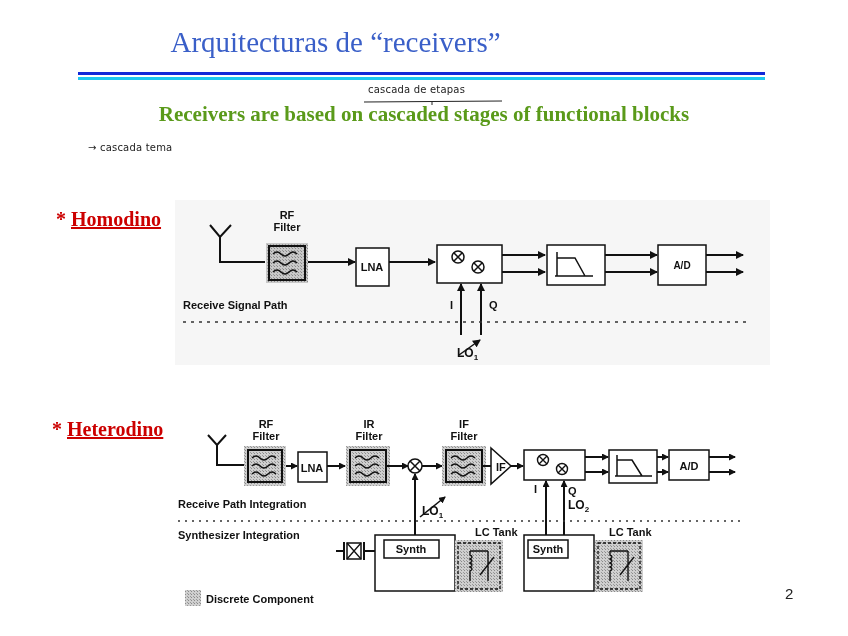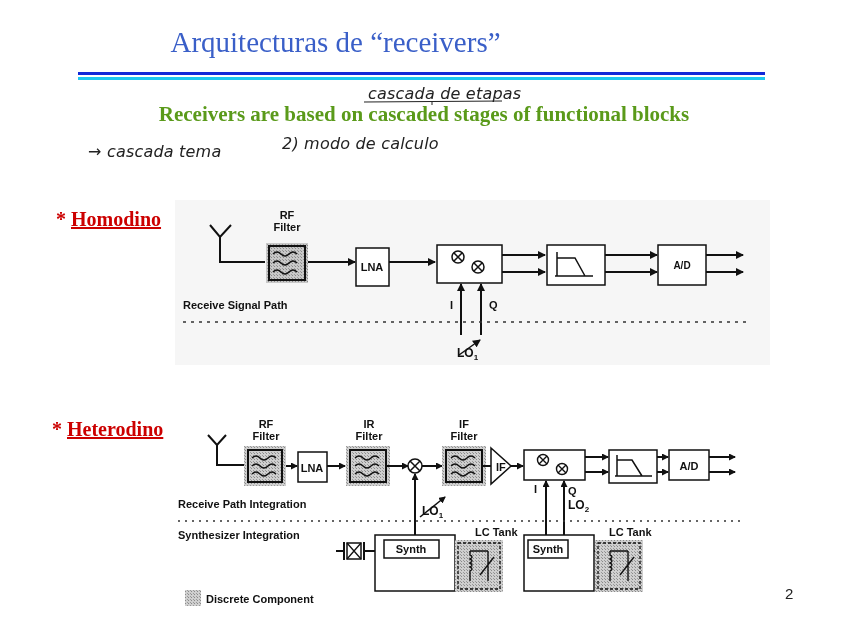--- a/index.html
+++ b/index.html
@@ -6,22 +6,22 @@
     body { width: 848px; height: 636px; position: relative; overflow: hidden;
            font-family: "Liberation Serif", serif; }
     .abs { position: absolute; }
     #title { left: 0; width: 671px; top: 26px; text-align: center; color: #3a5fc8;
              font-size: 29px; font-family: "Liberation Serif", serif; }
     #rule-dark { left: 78px; top: 72px; width: 687px; height: 3px; background: #1228d8; }
     #rule-light { left: 78px; top: 77px; width: 687px; height: 3px; background: #1ec8f0; }
     #subtitle { left: 0; width: 848px; top: 102px; text-align: center; color: #5a9a1a;
                 font-size: 21px; font-weight: bold; 
                 font-family: "Liberation Serif", serif; }
-    .hand { font-family: "DejaVu Sans", sans-serif; font-style: italic; color: #222;
-            font-size: 16px; letter-spacing: 0.2px; }
+    .hand { font-family: "DejaVu Sans", sans-serif; color: #222;
+            font-size: 10px; letter-spacing: 0.2px; }
     #hand-cascada { left: 368px; top: 84px; }
     #hand-brace { left: 362px; top: 97px; width: 142px; height: 8px; }
     #hand-futuro { left: 88px; top: 142px; }
     #hand-list { left: 282px; top: 136px; line-height: 15px; }
     .section-head { color: #cc0000; font-size: 20px; font-weight: bold;
                     font-family: "Liberation Serif", serif; margin-top: 40px; }
     .section-head .u { text-decoration: underline; }
     #homodino-head { left: 56px; top: 168px; }
     #heterodino-head { left: 52px; top: 378px; }
     #homo-diagram { left: 175px; top: 200px; width: 595px; height: 165px; background: #f6f6f6; }
@@ -39,21 +39,20 @@
 
 <div id="hand-cascada" class="abs hand">cascada de etapas</div>
 <svg id="hand-brace" class="abs" viewBox="0 0 142 8">
   <path d="M2 5 L140 4 M70 4 L70 8" stroke="#222" stroke-width="1" fill="none"></path>
 </svg>
 
 <div id="subtitle" class="abs">Receivers are based on cascaded stages of functional blocks</div>
 
 <div id="hand-futuro" class="abs hand">→ cascada tema</div>
 <div id="hand-list" class="abs hand">
-  <div>2) modo de calculo</div>
 </div>
 
 <div id="homodino-head" class="abs section-head">
   <span>*</span>
   <span class="u">Homodino</span>
 </div>
 
 <svg id="homo-diagram" class="abs" viewBox="0 0 595 165">
   <defs>
     <pattern id="stip" width="3" height="3" patternUnits="userSpaceOnUse">

